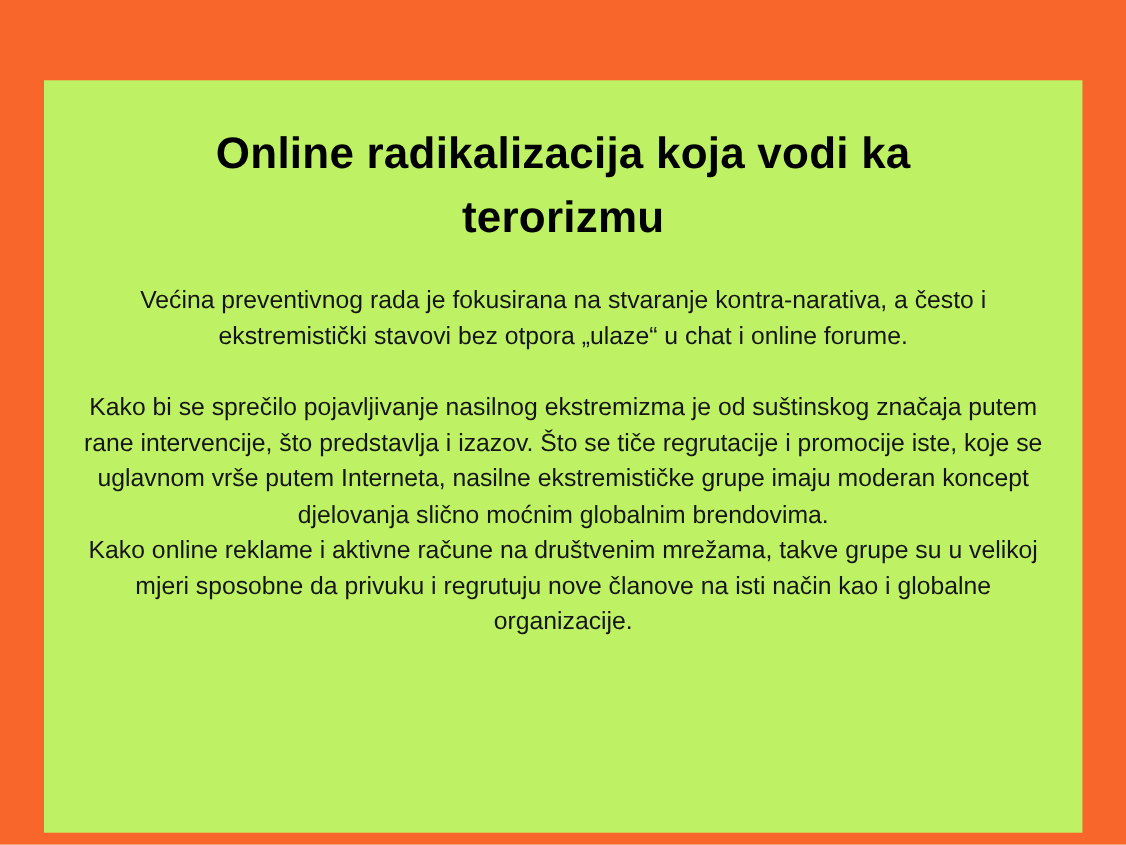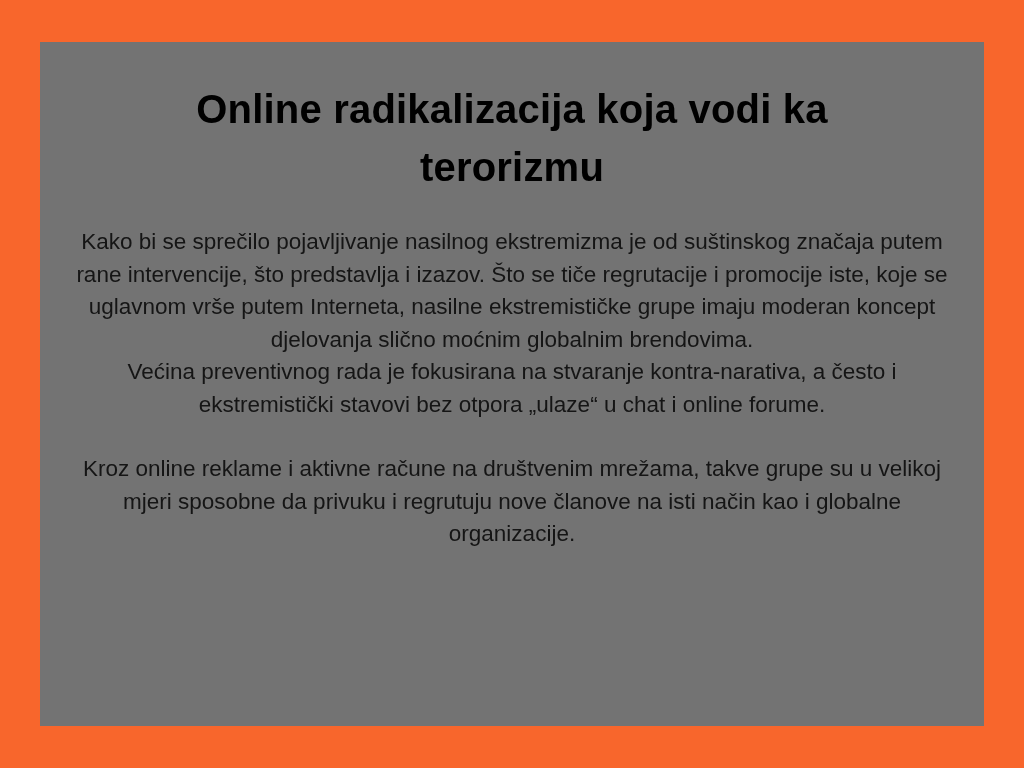--- a/index.html
+++ b/index.html
@@ -11,26 +11,27 @@
     width: 1024px;
     height: 768px;
     background: #F8662C;
     box-sizing: border-box;
     padding: 42px 40px;
     overflow: hidden;
   }
   .card {
     width: 100%;
     height: 100%;
-    background: #737373;
+    background: #bef264;
     box-sizing: border-box;
     padding: 24px 22px 33px;
     text-align: center;
     font-family: "Liberation Sans", sans-serif;
     color: #111111;
+    margin-top: 31px;
   }
   .title {
     margin: 14px 60px 30px;
     font-size: 40px;
     line-height: 1.45;
     font-weight: 800;
     color: #000000;
     letter-spacing: 0.2px;
     font-family: "Liberation Sans", sans-serif;
   }
@@ -46,19 +47,19 @@
   }
 </style>
 </head>
 <body>
 
 <div class="canvas">
   <div class="card">
     <h1 class="title">Online radikalizacija koja vodi ka terorizmu</h1>
 
 
+    <p class="para gap-after">Većina preventivnog rada je fokusirana na stvaranje kontra-narativa, a često i ekstremistički stavovi bez otpora „ulaze“ u chat i online forume.</p>
+
     <p class="para">Kako bi se sprečilo pojavljivanje nasilnog ekstremizma je od suštinskog značaja putem rane intervencije, što predstavlja i izazov. Što se tiče regrutacije i promocije iste, koje se uglavnom vrše putem Interneta, nasilne ekstremističke grupe imaju moderan koncept djelovanja slično moćnim globalnim brendovima.</p>
 
-    <p class="para gap-after">Većina preventivnog rada je fokusirana na stvaranje kontra-narativa, a često i ekstremistički stavovi bez otpora „ulaze“ u chat i online forume.</p>
-
-    <p class="para">Kroz online reklame i aktivne račune na društvenim mrežama, takve grupe su u velikoj mjeri sposobne da privuku i regrutuju nove članove na isti način kao i globalne organizacije.</p>
+    <p class="para">Kako online reklame i aktivne račune na društvenim mrežama, takve grupe su u velikoj mjeri sposobne da privuku i regrutuju nove članove na isti način kao i globalne organizacije.</p>
   </div>
 </div>
 
 </body></html>

